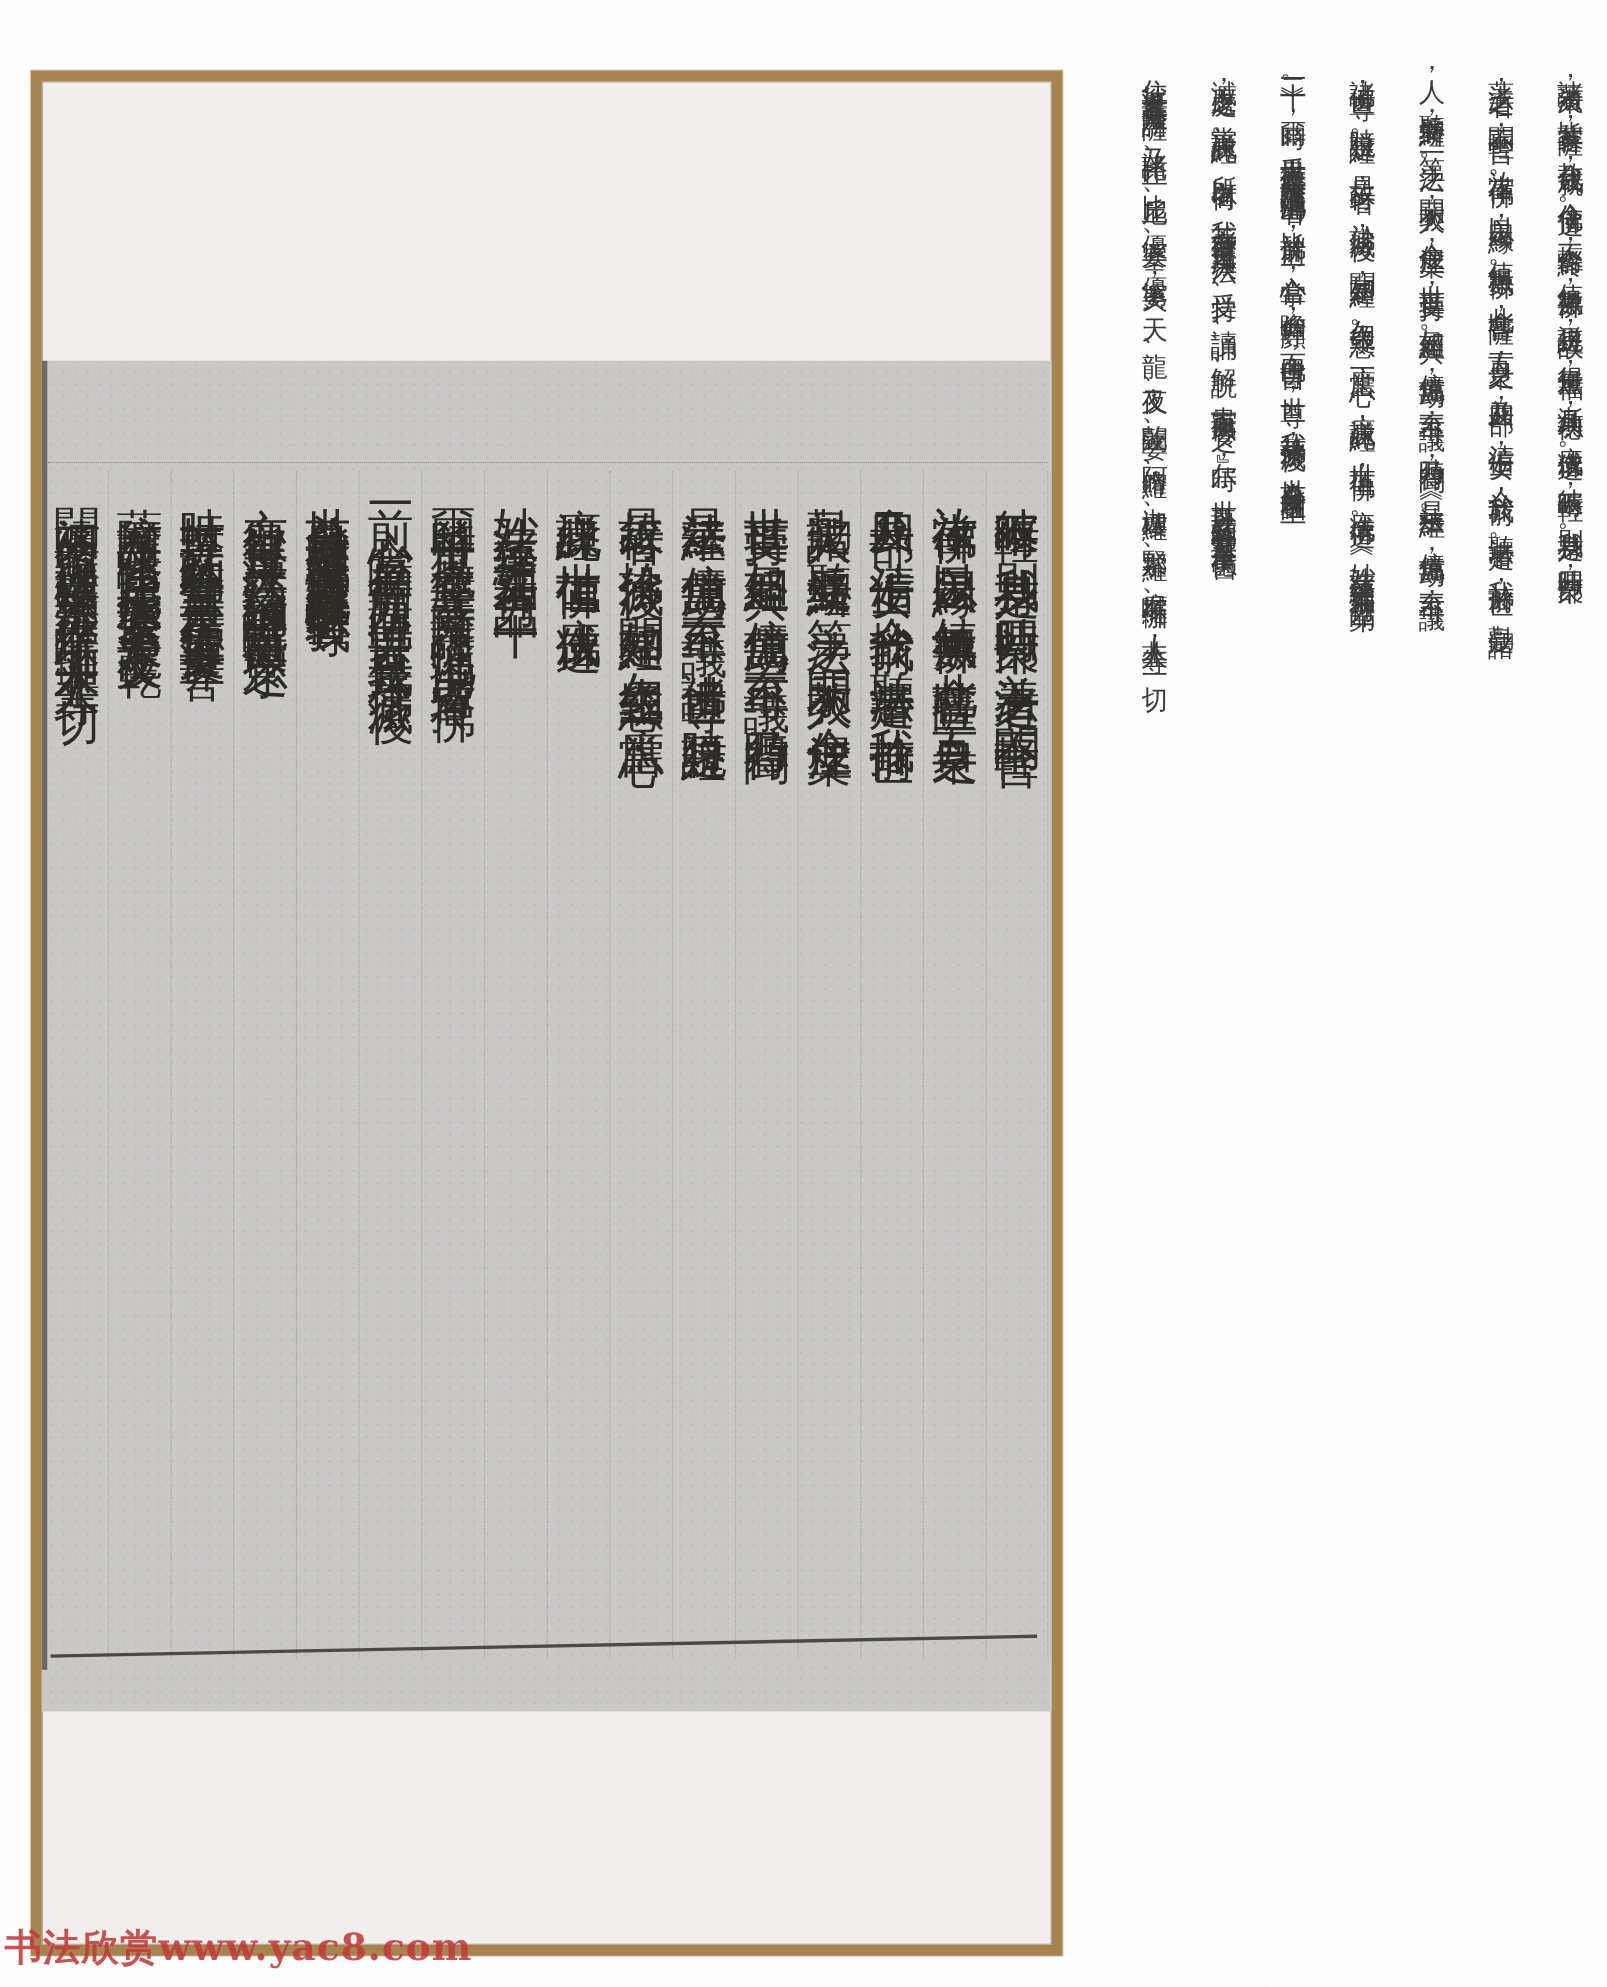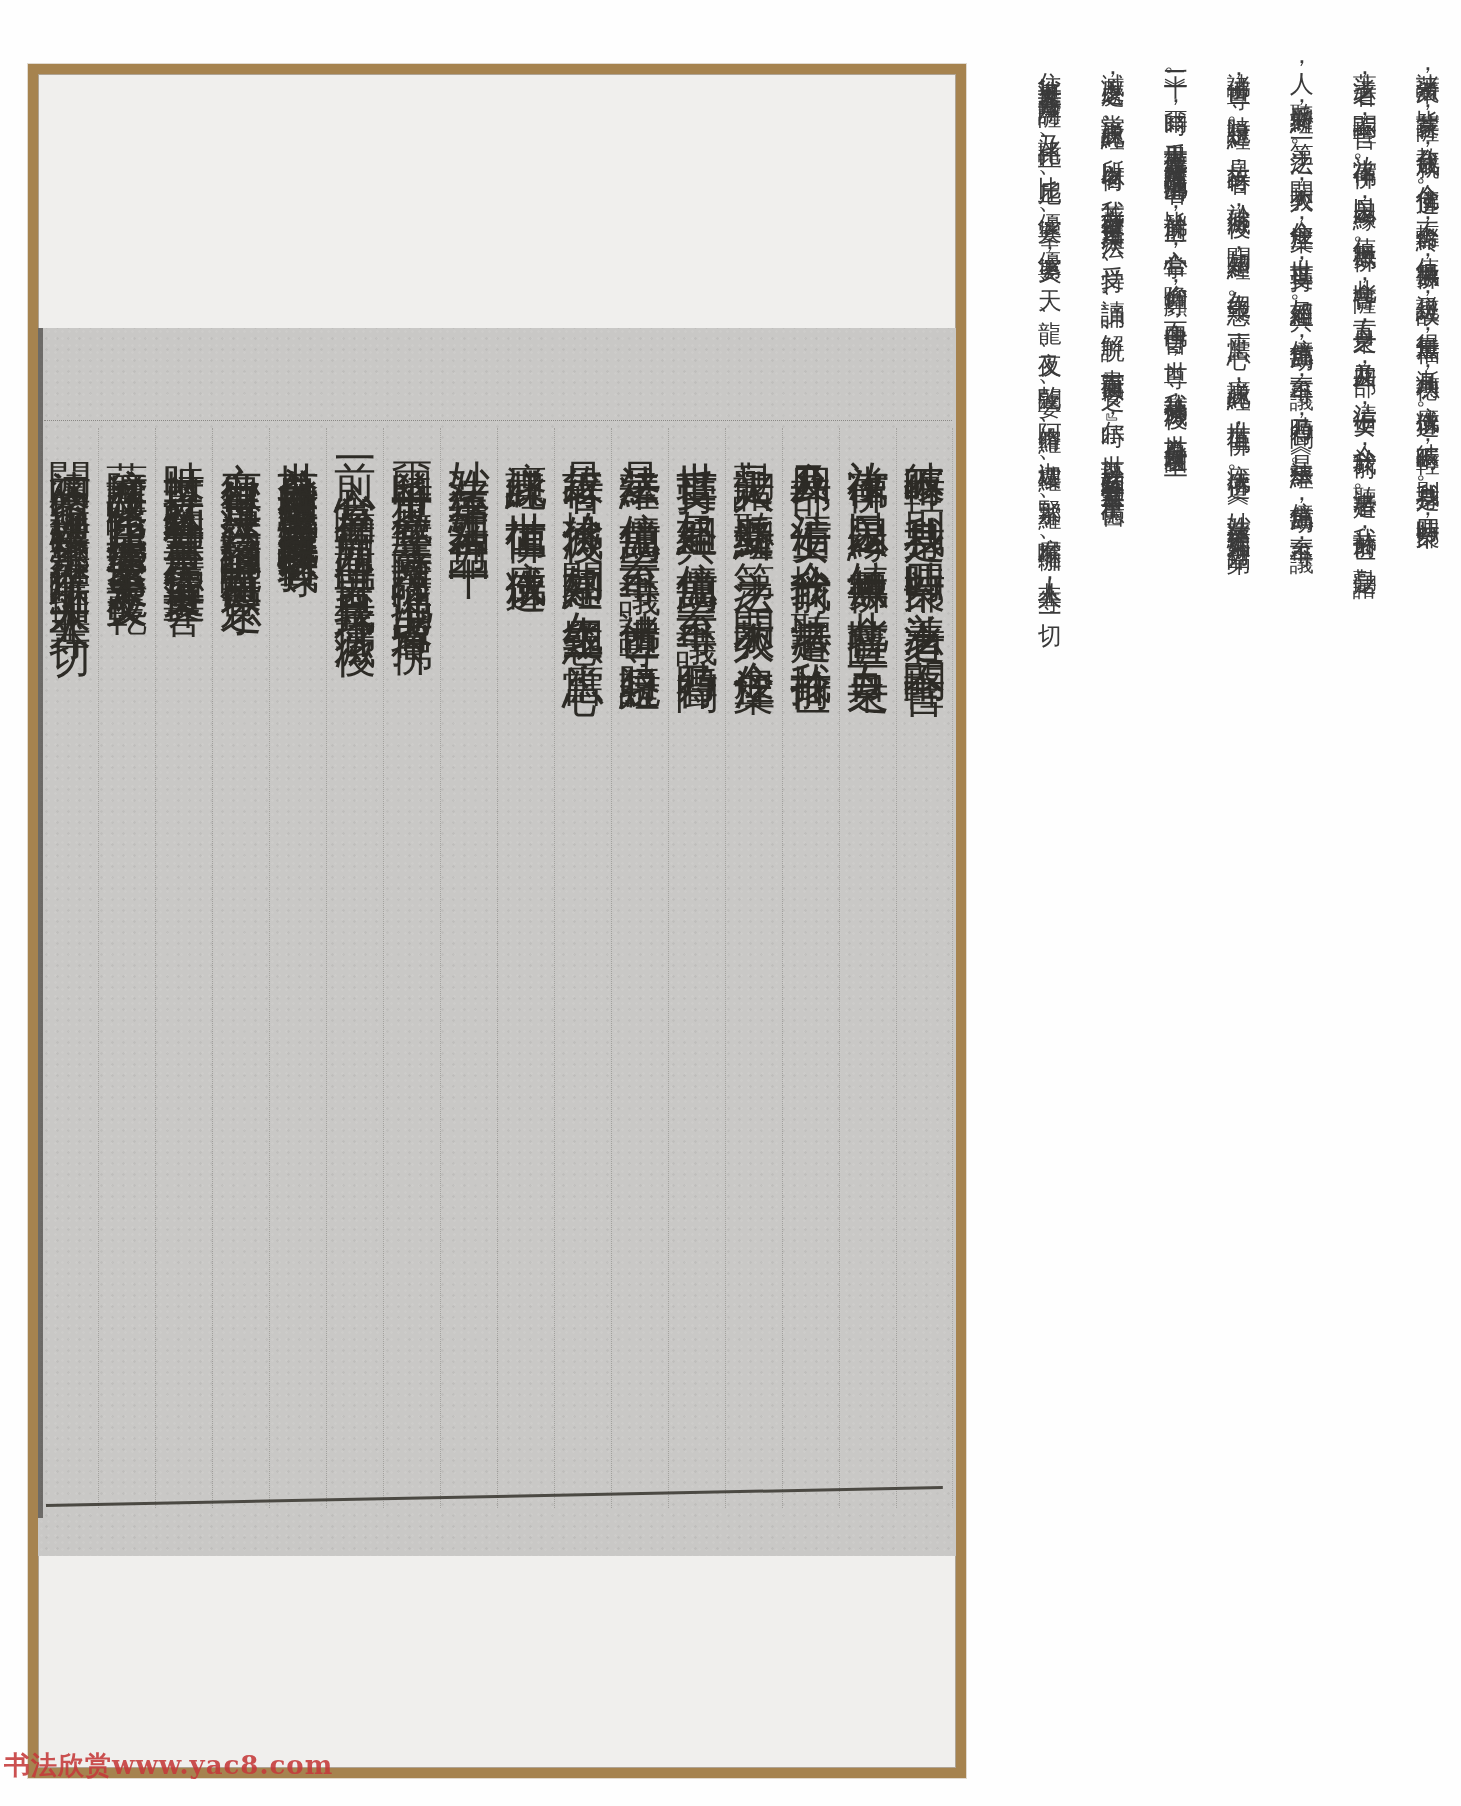--- a/index.html
+++ b/index.html
@@ -67,21 +67,21 @@
   .tcol{width:63px;display:flex;justify-content:center;}
   .ttext{
     writing-mode:vertical-rl;text-orientation:upright;
     font-size:24px;line-height:1.1;
     color:#3a3a3a;
     font-family:"DejaVu Serif","Liberation Serif",serif;
   }
   
   .watermark{
     position:absolute;left:4px;top:1748px;z-index:5;
-    font-size:26px;font-weight:bold;letter-spacing:1px;
+    font-size:34px;font-weight:bold;letter-spacing:1px;
     color:#c53a3a;opacity:.88;
     font-family:"DejaVu Serif","Liberation Serif",serif;
   }
 </style>
 </head>
 <body>
 
 <div class="frame">
   <div class="scan">
     <div class="scan-left-edge"></div>

